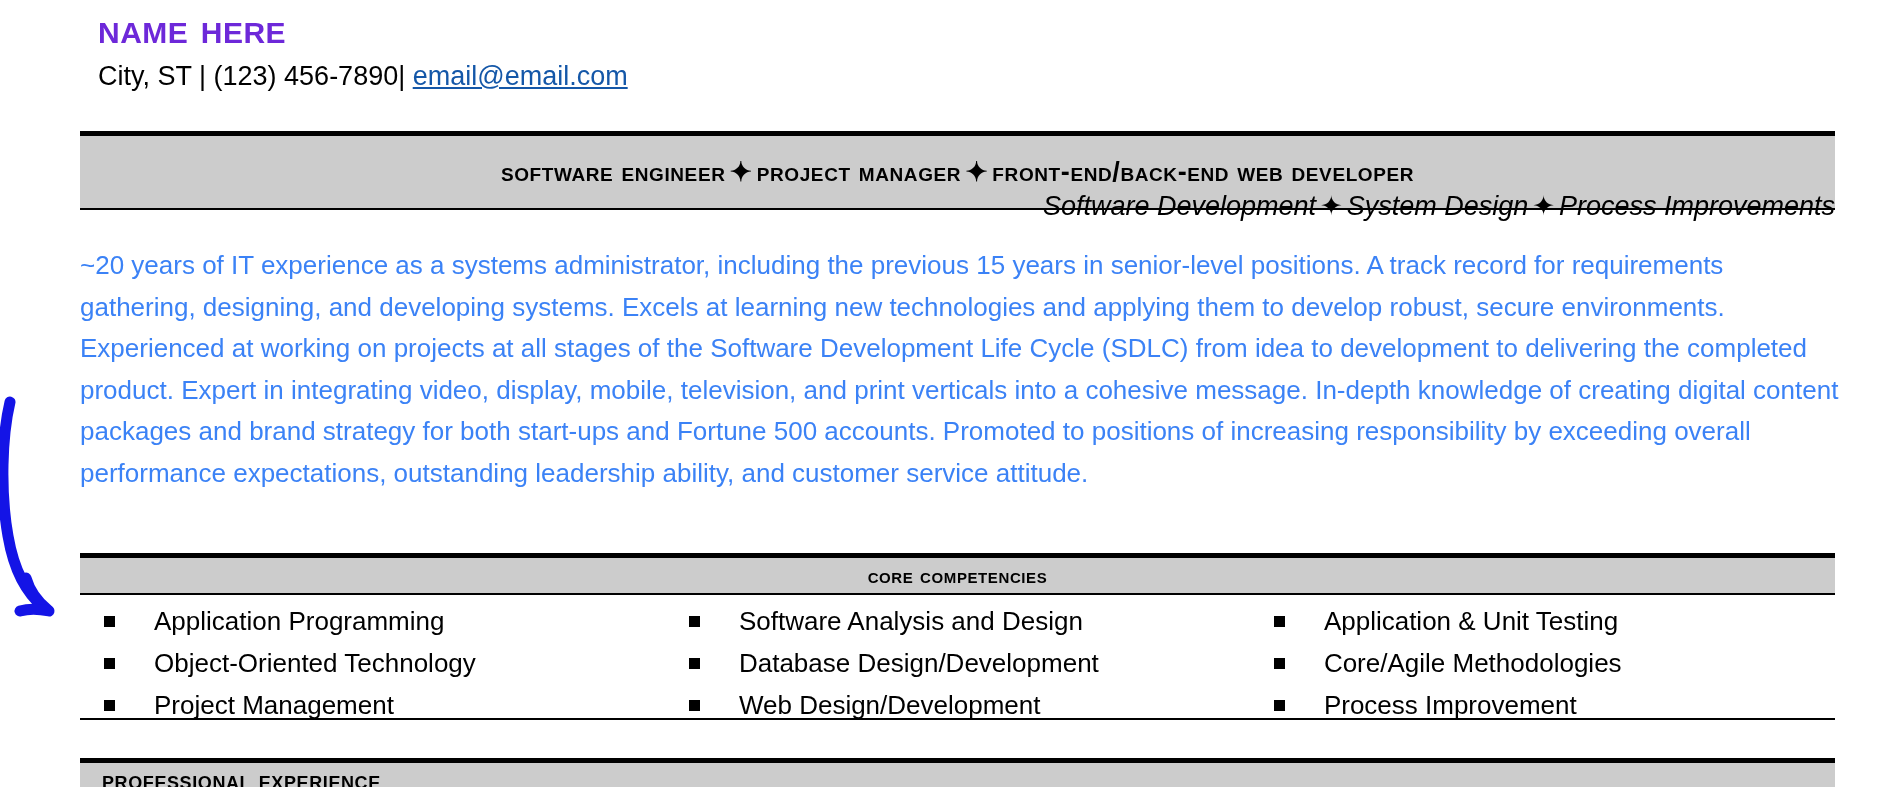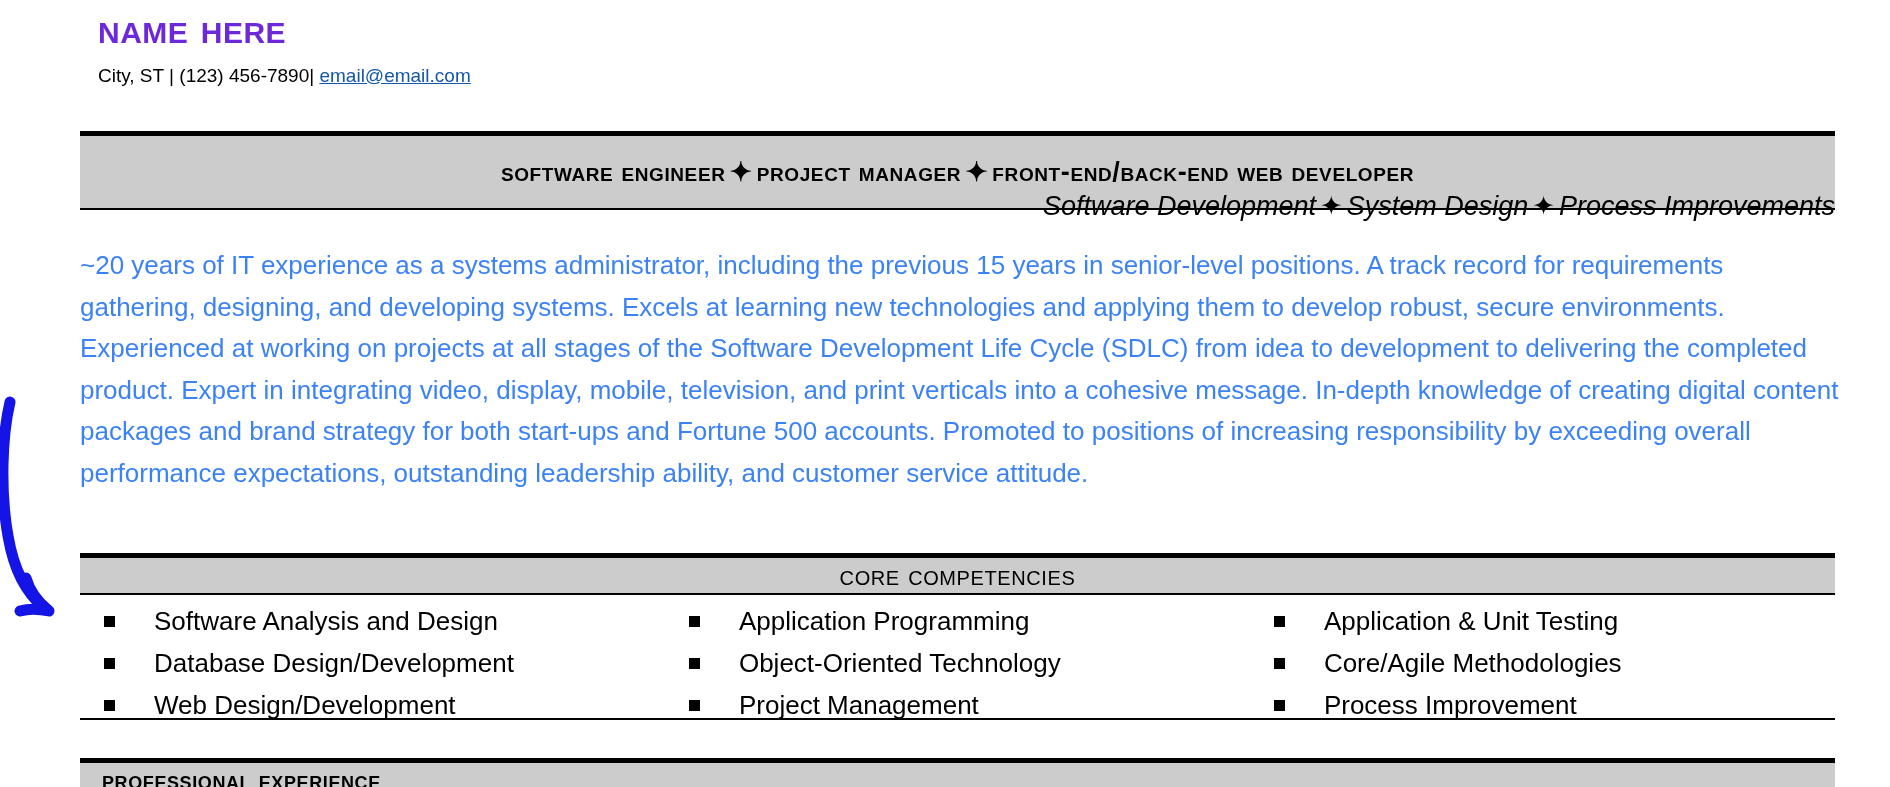--- a/index.html
+++ b/index.html
@@ -37,21 +37,21 @@
     letter-spacing: 0.5px;
     line-height: 52px;
     font-variant: small-caps;
     text-transform: lowercase;
     color: #6d28d9;
     white-space: nowrap;
   }
   .cand-name::first-letter { font-size: 43px; }
 
   .contact-line {
-    font-size: 19px;
+    font-size: 27px;
     line-height: 40px;
     margin-top: 2px;
     color: #000000;
     white-space: nowrap;
   }
   .contact-link {
     color: #1457a8;
     text-decoration: underline;
   }
 
@@ -103,22 +103,22 @@
 
   
   .bar-core {
     left: 80px;
     top: 553px;
     width: 1755px;
     height: 42px;
   }
   .bar-core-label {
     text-align: center;
-    font-weight: normal;
-    font-size: 28px;
+    font-weight: bold;
+    font-size: 22px;
     line-height: 36px;
     font-variant: small-caps;
     text-transform: lowercase;
     letter-spacing: 0.6px;
   }
 
   
   .comp-wrap {
     position: absolute;
     left: 80px;
@@ -205,44 +205,44 @@
   <div class="summary">~20 years of IT experience as a systems administrator, including the previous 15 years in senior-level positions. A track record for requirements gathering, designing, and developing systems. Excels at learning new technologies and applying them to develop robust, secure environments. Experienced at working on projects at all stages of the Software Development Life Cycle (SDLC) from idea to development to delivering the completed product. Expert in integrating video, display, mobile, television, and print verticals into a cohesive message. In-depth knowledge of creating digital content packages and brand strategy for both start-ups and Fortune 500 accounts. Promoted to positions of increasing responsibility by exceeding overall performance expectations, outstanding leadership ability, and customer service attitude.</div>
 
   <div class="bar bar-core">
     <div class="bar-core-label">Core Competencies</div>
   </div>
 
   <div class="comp-wrap">
     <div class="comp-col">
       <div class="comp-item">
         <span class="comp-bullet"></span>
+        <span>Application Programming</span>
+      </div>
+      <div class="comp-item">
+        <span class="comp-bullet"></span>
+        <span>Object-Oriented Technology</span>
+      </div>
+      <div class="comp-item">
+        <span class="comp-bullet"></span>
+        <span>Project Management</span>
+      </div>
+    </div>
+
+    <div class="comp-col">
+      <div class="comp-item">
+        <span class="comp-bullet"></span>
         <span>Software Analysis and Design</span>
       </div>
       <div class="comp-item">
         <span class="comp-bullet"></span>
         <span>Database Design/Development</span>
       </div>
       <div class="comp-item">
         <span class="comp-bullet"></span>
         <span>Web Design/Development</span>
-      </div>
-    </div>
-
-    <div class="comp-col">
-      <div class="comp-item">
-        <span class="comp-bullet"></span>
-        <span>Application Programming</span>
-      </div>
-      <div class="comp-item">
-        <span class="comp-bullet"></span>
-        <span>Object-Oriented Technology</span>
-      </div>
-      <div class="comp-item">
-        <span class="comp-bullet"></span>
-        <span>Project Management</span>
       </div>
     </div>
 
     <div class="comp-col">
       <div class="comp-item">
         <span class="comp-bullet"></span>
         <span>Application &amp; Unit Testing</span>
       </div>
       <div class="comp-item">
         <span class="comp-bullet"></span>

